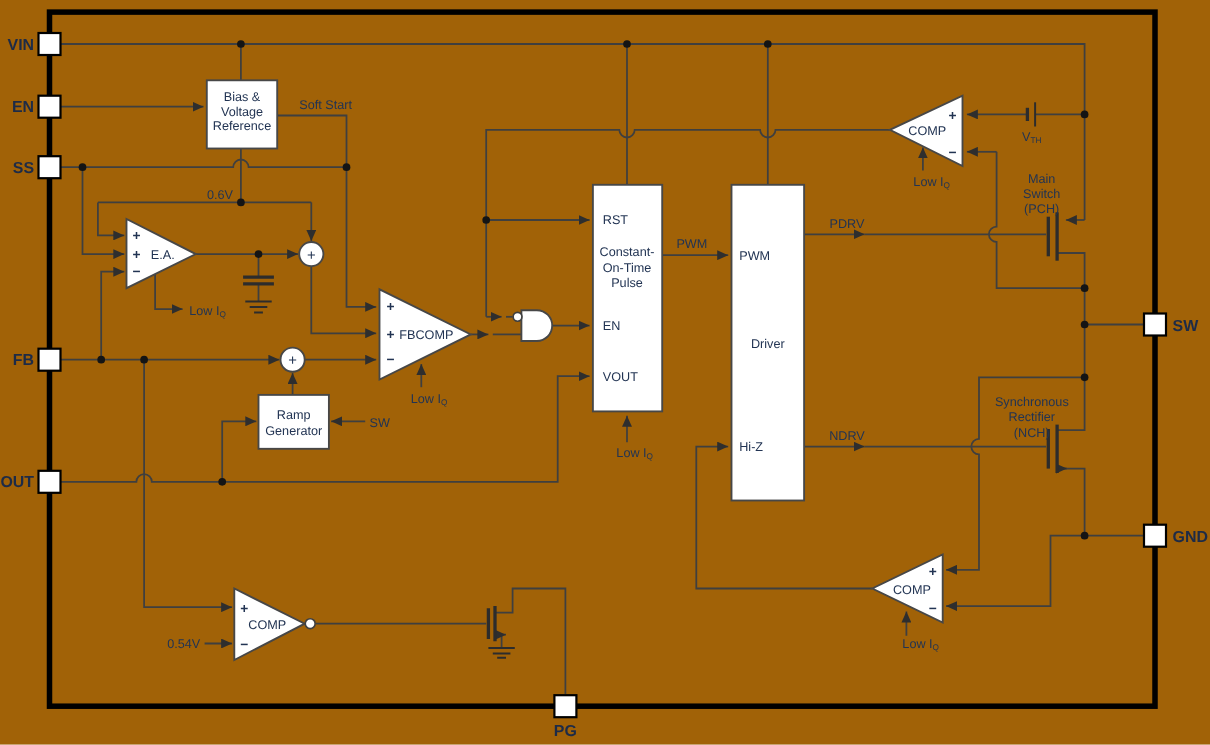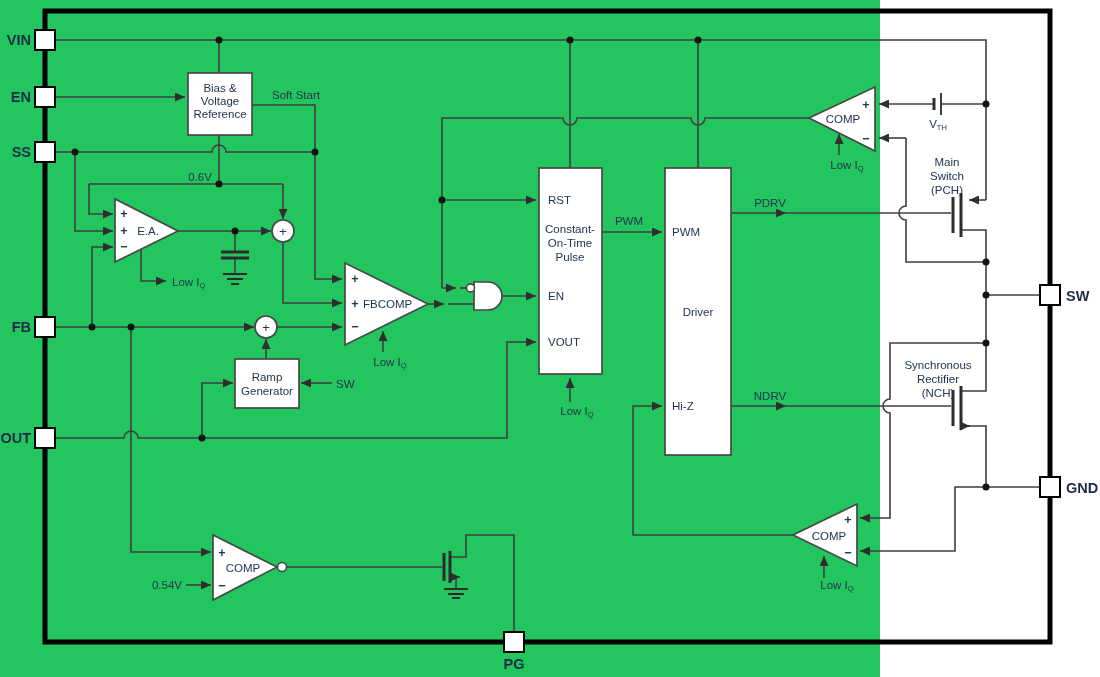--- a/index.html
+++ b/index.html
@@ -1,16 +1,16 @@
 <!DOCTYPE html>
 <html><head>
 <meta charset="utf-8">
 <style>
   html,body{margin:0;padding:0;background:#ffffff;}
-  #stage{width:880px;height:677px;position:relative;background:#22c55e;
+  #stage{width:1100px;height:677px;position:relative;background:#a16207;
          font-family:"Liberation Sans", sans-serif;}
   svg{display:block;}
   .w{stroke:#3f3f3f;stroke-width:1.6;fill:none;}
   .bar{stroke:#2c2c2c;stroke-width:3;fill:none;}
   .barthin{stroke:#2c2c2c;stroke-width:1.8;fill:none;}
   .blk{fill:#ffffff;stroke:#474747;stroke-width:1.7;}
   .tri{fill:#ffffff;stroke:#474747;stroke-width:1.7;}
   .dot{fill:#141414;stroke:none;}
   .bub{fill:#ffffff;stroke:#3f3f3f;stroke-width:1.5;}
   .border{fill:none;stroke:#000000;stroke-width:5;}

